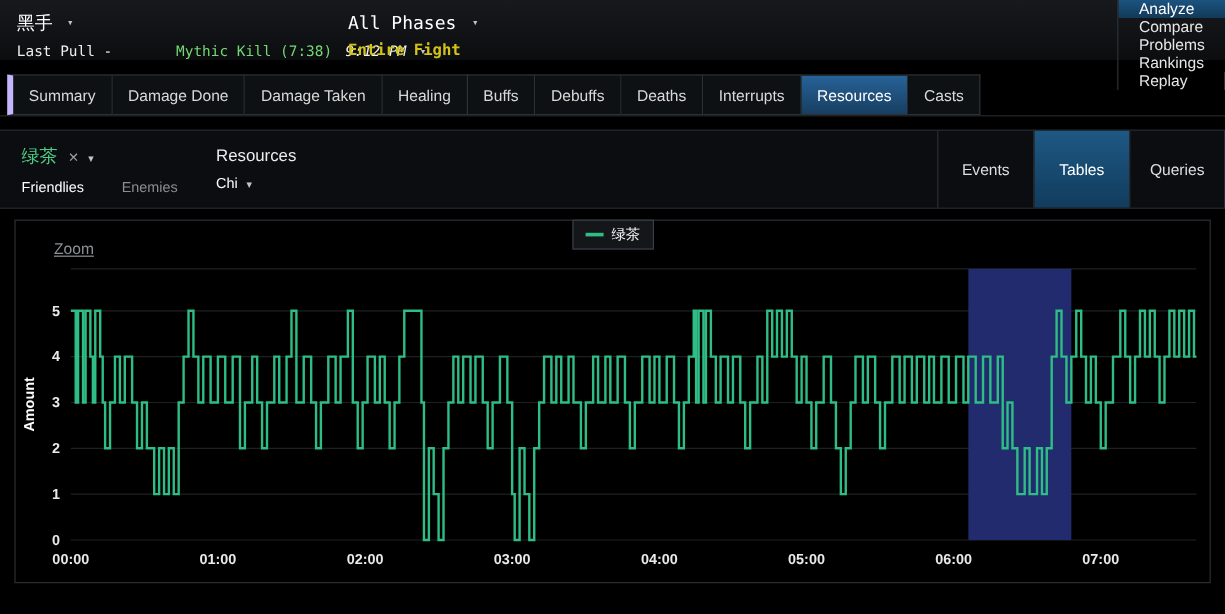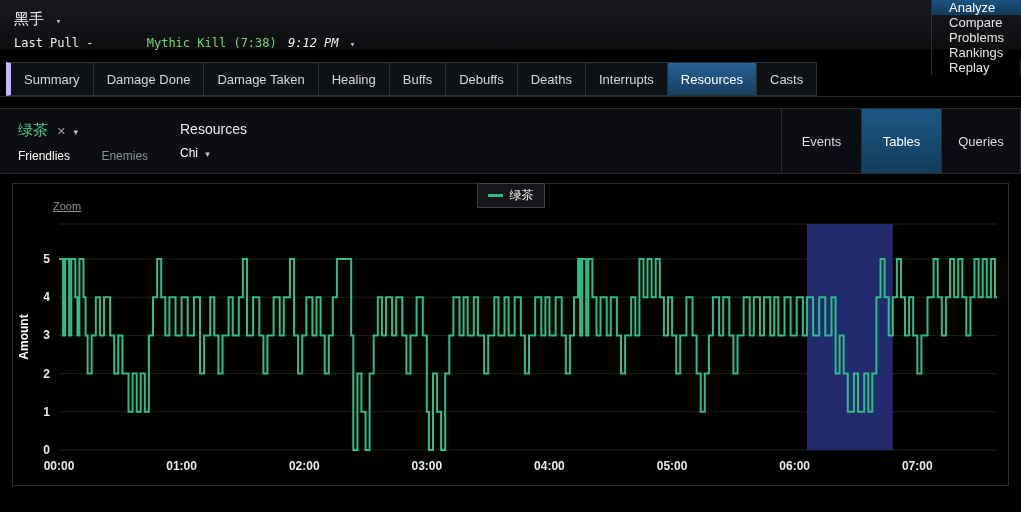--- a/index.html
+++ b/index.html
@@ -71,21 +71,21 @@
     position:relative; margin:9px 12px 0; height:303px;
     background:#000; border:1px solid #2b2f34;
   }
   .legend {
     position:absolute; left:50%; top:-1px; transform:translateX(-50%); z-index:2;
     display:flex; align-items:center; gap:7px;
     background:#141619; border:1px solid #3a3f45; padding:3px 10px;
     font-size:12px; color:#fff; cursor:pointer;
   }
   .legend-line { width:15px; height:3px; display:inline-block; }
-  .zoom-label { position:absolute; left:40px; top:16px; font-size:11px; color:#8c9196;text-decoration:underline; }
+  .zoom-label { position:absolute; left:32px; top:16px; font-size:13px; color:#8c9196;text-decoration:underline; }
   #chart-svg { position:absolute; left:0; top:0; }
   .tick { fill:#eaeaea; font-size:12px; font-weight:bold; font-family:"Liberation Sans",sans-serif; }
   .axis-label { fill:#fff; font-size:12px; font-weight:bold; font-family:"Liberation Sans",sans-serif; }
 </style>
 </head>
 <body>
 
 <div class="page">
 
   <header class="topbar">
@@ -95,20 +95,27 @@
         <span class="caret">▾</span>
       </div>
       <div class="pull-row">
         <span>Last Pull -</span>
         <span class="kill">Mythic Kill (7:38)</span>
         <span class="pull-time">9:12 PM</span>
         <span class="caret">▾</span>
       </div>
     </div>
 
+    <div class="phase-block">
+      <div class="phase-row">
+        <span>All Phases</span>
+        <span class="caret">▾</span>
+      </div>
+      <div class="fight-label">Entire Fight</div>
+    </div>
 
     <div class="spacer"></div>
 
     <nav class="main-nav">
         <div class="main-tab active">Analyze</div>
         <div class="main-tab">Compare</div>
         <div class="main-tab">Problems</div>
         <div class="main-tab">Rankings</div>
         <div class="main-tab">Replay</div>
       </nav>

